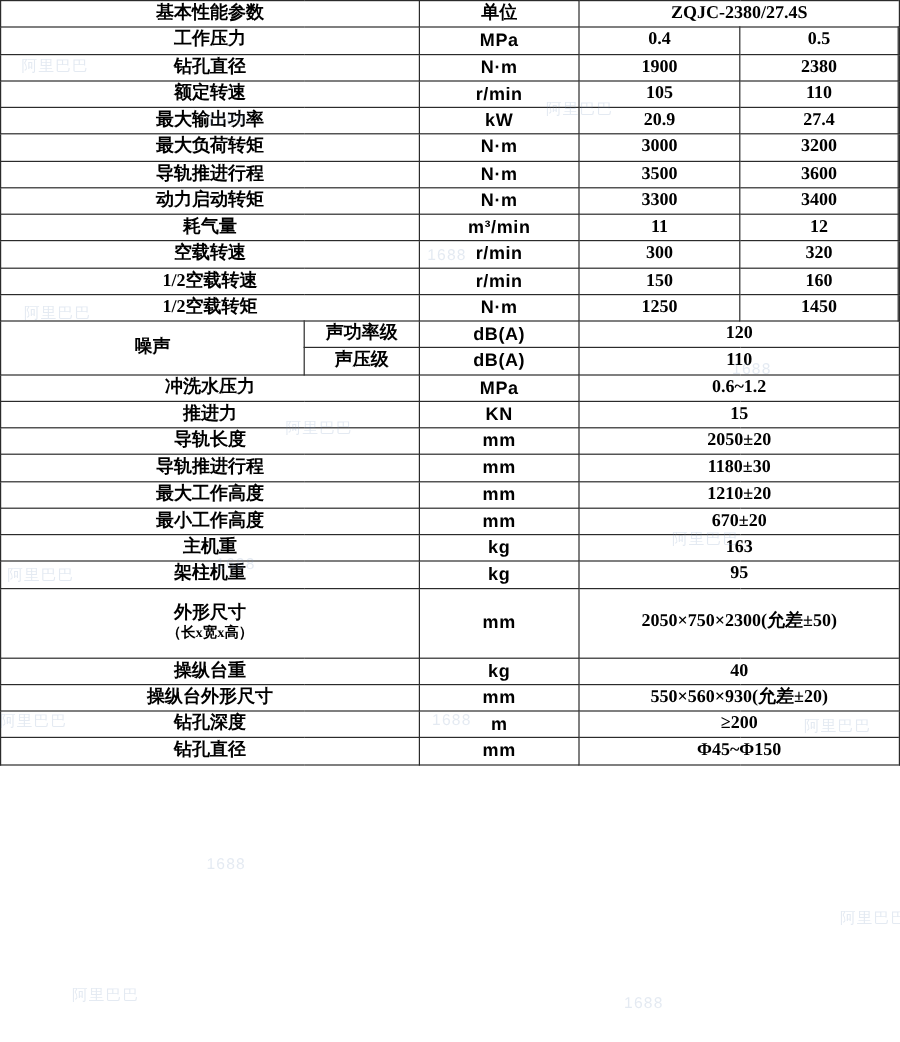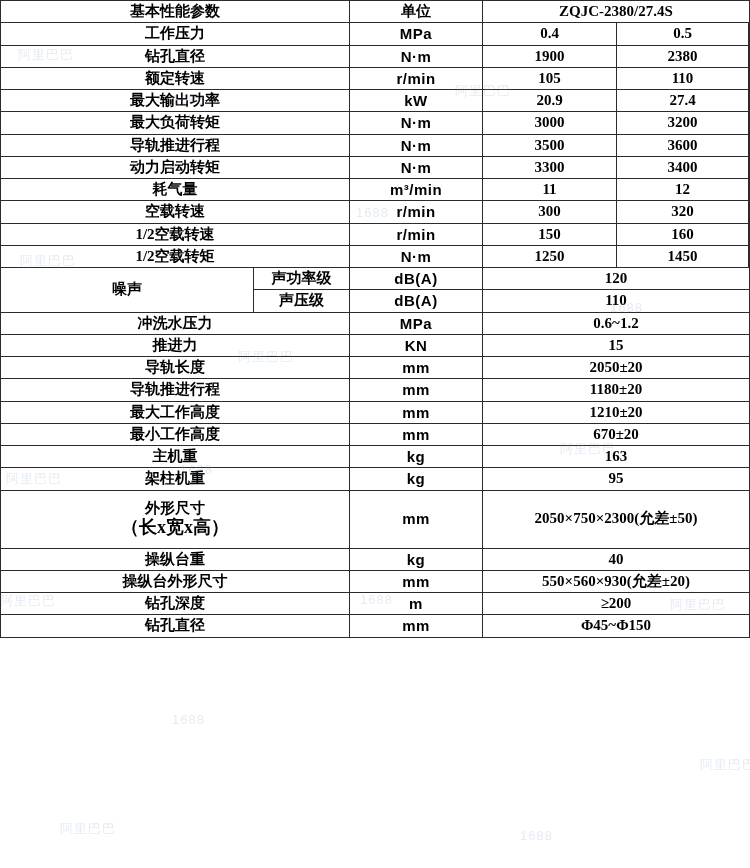--- a/index.html
+++ b/index.html
@@ -45,31 +45,32 @@
     letter-spacing: 0.5px;
   }
   .value-cell {
     font-family: Liberation Serif, serif;
     font-size: 15px;
     font-weight: bold;
   }
   .noise-label {
     font-size: 16px;
     font-weight: bold;
+    font-family: Liberation Mono, monospace;
   }
   .sub-label {
     font-size: 16px;
     font-weight: bold;
   }
   .two-line {
     font-size: 15px;
     line-height: 1.35;
   }
   .two-line .l2 {
-    font-size: 18px;
+    font-size: 12px;
     display: block;
   }
   .col-param { width: 253px; }
   .col-unit  { width: 96px; }
   .col-v1    { width: 133px; }
   .col-v2    { width: 134px; }
   .col-v3    { width: 132px; }
   
   .wm {
     position: absolute;
@@ -206,21 +207,21 @@
       <td class="value-cell" colspan="3">15</td>
     </tr>
     <tr>
       <td class="param-cell" colspan="2">导轨长度</td>
       <td class="unit-cell">mm</td>
       <td class="value-cell" colspan="3">2050±20</td>
     </tr>
     <tr>
       <td class="param-cell" colspan="2">导轨推进行程</td>
       <td class="unit-cell">mm</td>
-      <td class="value-cell" colspan="3">1180±20</td>
+      <td class="value-cell" colspan="3">1180±30</td>
     </tr>
     <tr>
       <td class="param-cell" colspan="2">最大工作高度</td>
       <td class="unit-cell">mm</td>
       <td class="value-cell" colspan="3">1210±20</td>
     </tr>
     <tr>
       <td class="param-cell" colspan="2">最小工作高度</td>
       <td class="unit-cell">mm</td>
       <td class="value-cell" colspan="3">670±20</td>

